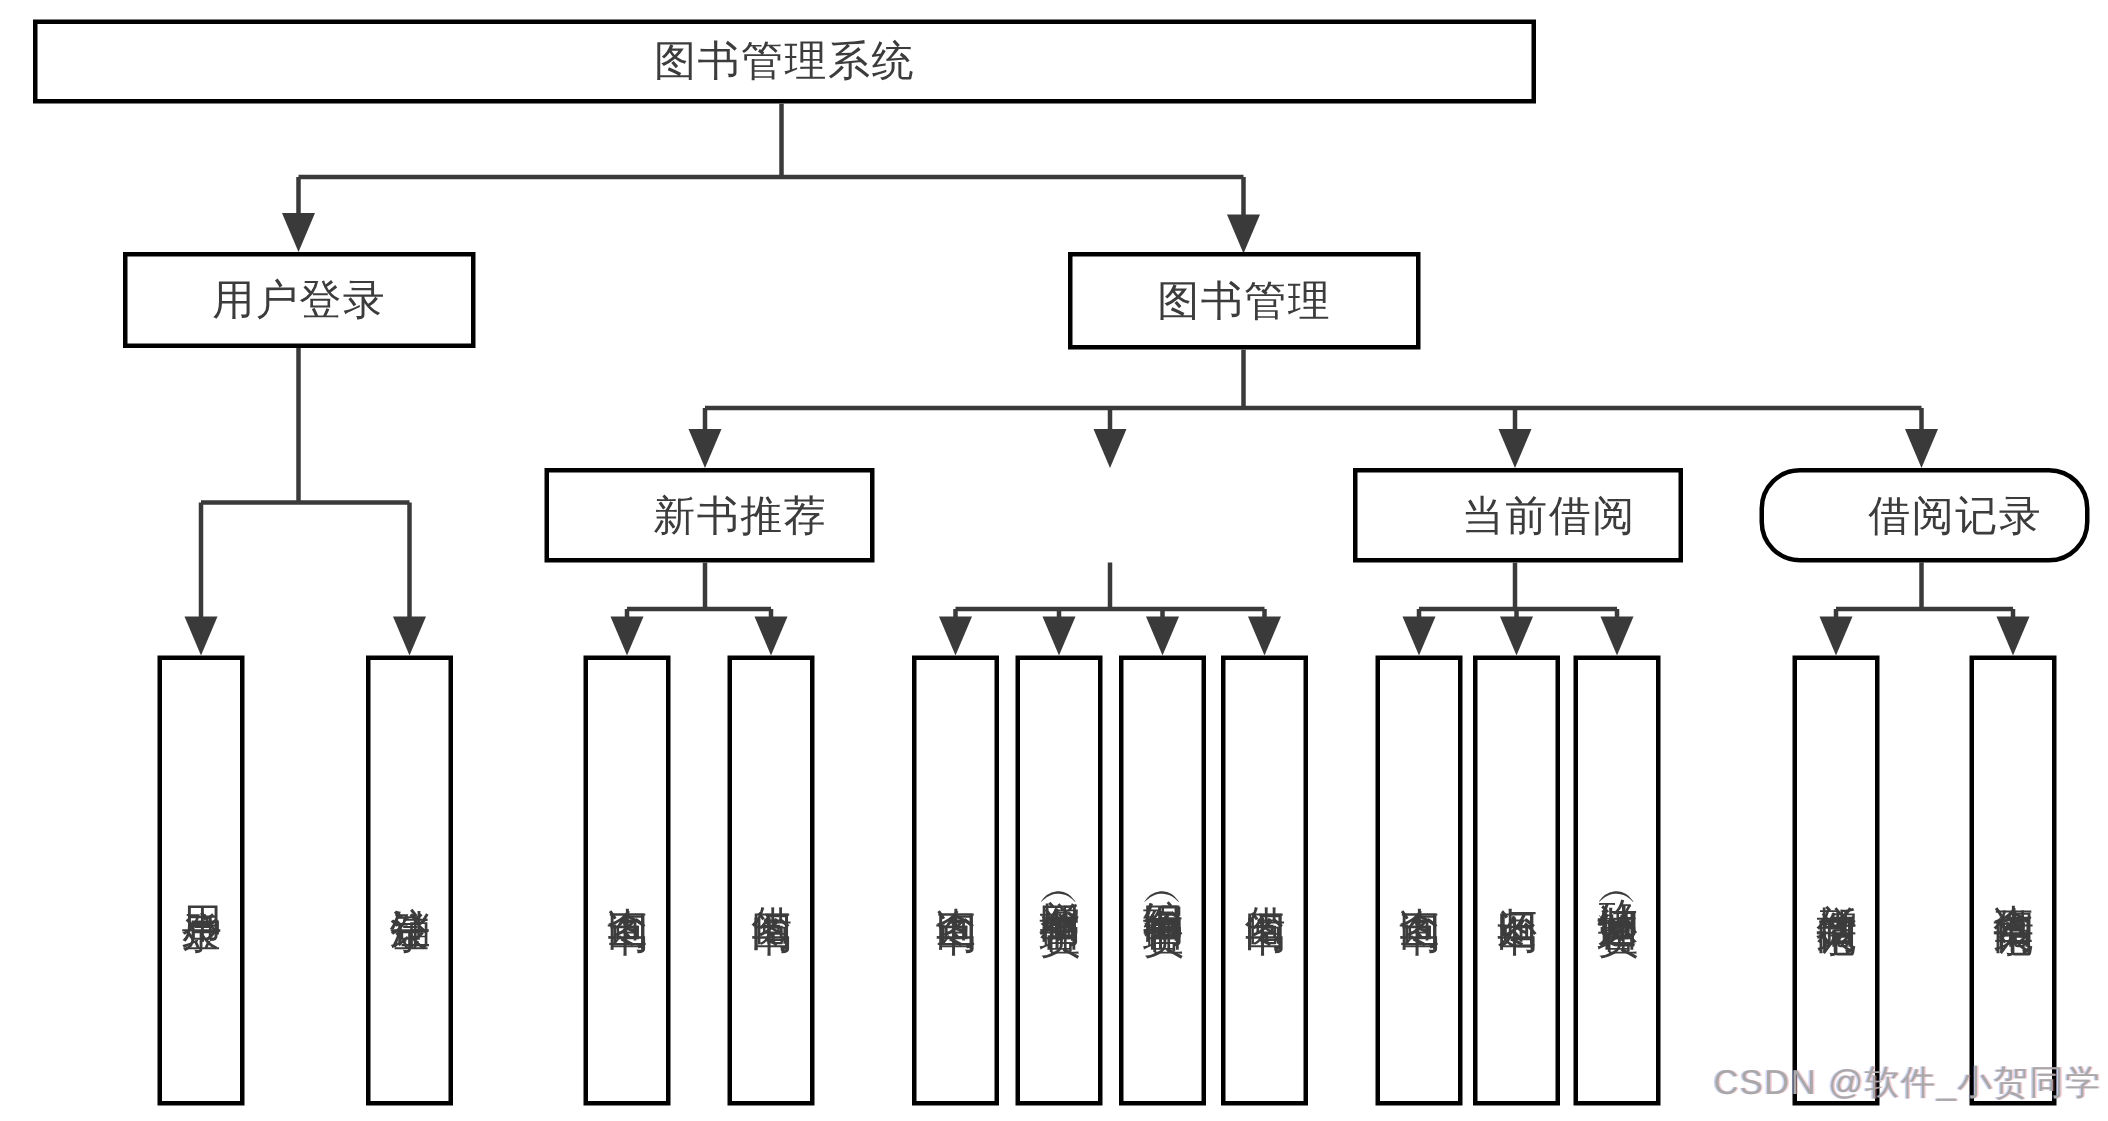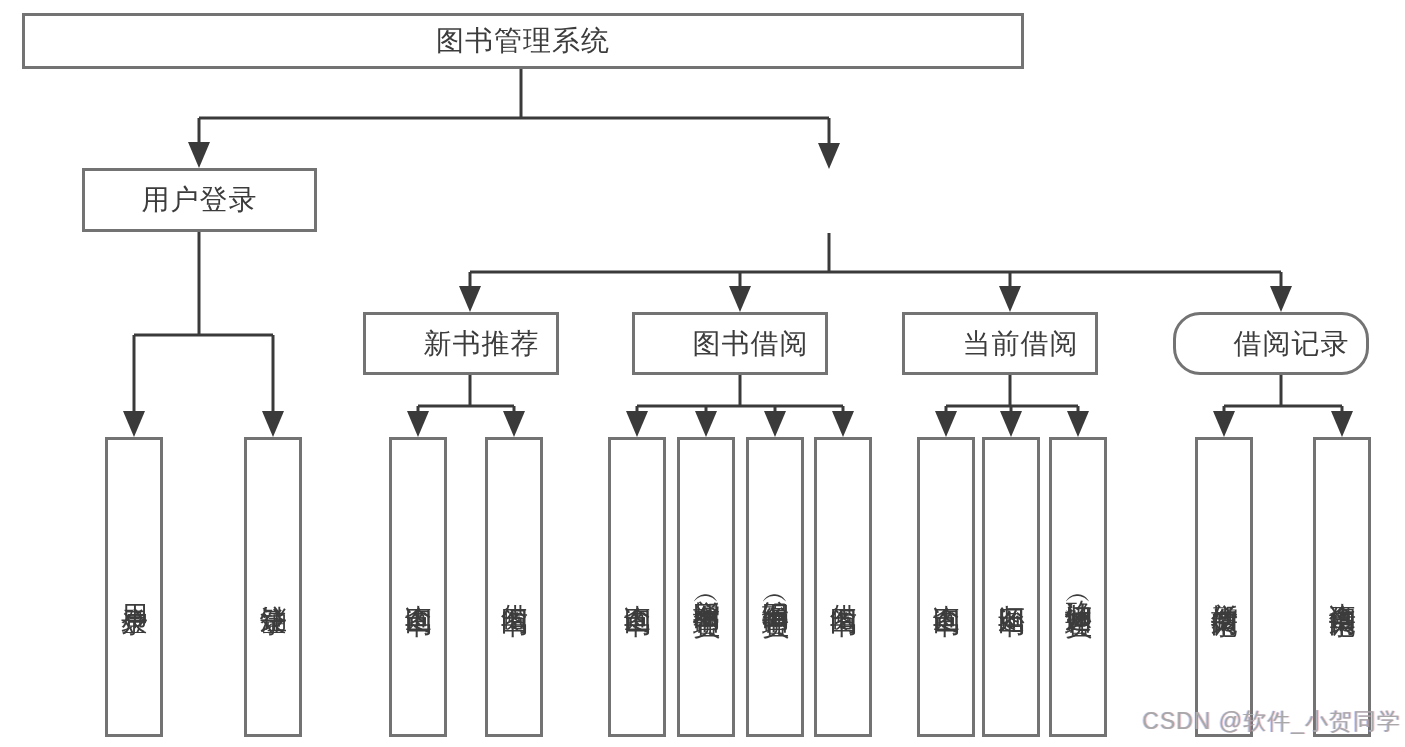--- a/index.html
+++ b/index.html
@@ -6,37 +6,37 @@
   .stage{
     position:relative;
     width:1405px;height:747px;
     background:#ffffff;
     font-family:"Liberation Sans","DejaVu Sans",sans-serif;
     overflow:hidden;
   }
   .box{
     position:absolute;
     box-sizing:border-box;
-    border:3px solid #737373;
+    border:3px solid #000000;
     background:#ffffff;
     color:#3c3c3c;
     display:flex;
     align-items:center;
     justify-content:center;
     font-size:28px;
     letter-spacing:1px;
     text-align:center;
   }
   
   .n-root{left:22px;top:13px;width:1002px;height:56px;}
   
   .n-l2a{left:82px;top:168px;width:235px;height:64px;}
   .n-l2b{left:712px;top:168px;width:235px;height:65px;}
   
-  .n-l3{top:312px;width:196px;height:63px;padding-left:41px;}
+  .n-l3{top:312px;width:220px;height:63px;padding-left:41px;}
   .n-l3a{left:363px;}
   .n-l3b{left:632px;}
   .n-l3c{left:902px;text-align:right;}
   .n-l3d{left:1173px;border-radius:27px;}
   
   .leaf{
     top:437px;width:58px;height:300px;
     writing-mode:vertical-rl;
     text-orientation:mixed;
     font-size:27px;
@@ -130,23 +130,23 @@
       <polygon points="1000,411 1022,411 1011,437"></polygon>
       <polygon points="1067,411 1089,411 1078,437"></polygon>
       <polygon points="1213,411 1235,411 1224,437"></polygon>
       <polygon points="1331,411 1353,411 1342,437"></polygon>
     </g>
   </svg>
 
   <div class="box n-root">图书管理系统</div>
 
   <div class="box n-l2a">用户登录</div>
+  <div class="box n-l2b">图书管理</div>
 
   <div class="box n-l3 n-l3a">新书推荐</div>
-  <div class="box n-l3 n-l3b">图书借阅</div>
   <div class="box n-l3 n-l3c">当前借阅</div>
   <div class="box n-l3 n-l3d">借阅记录</div>
 
   <div class="box leaf lf1">用户登录</div>
   <div class="box leaf lf2">注销登录</div>
   <div class="box leaf lf3">查询图书</div>
   <div class="box leaf lf4">借阅图书</div>
   <div class="box leaf lf5">查询图书</div>
   <div class="box leaf lf6">新增图书（管理员）</div>
   <div class="box leaf lf7">编辑图书（管理员）</div>

